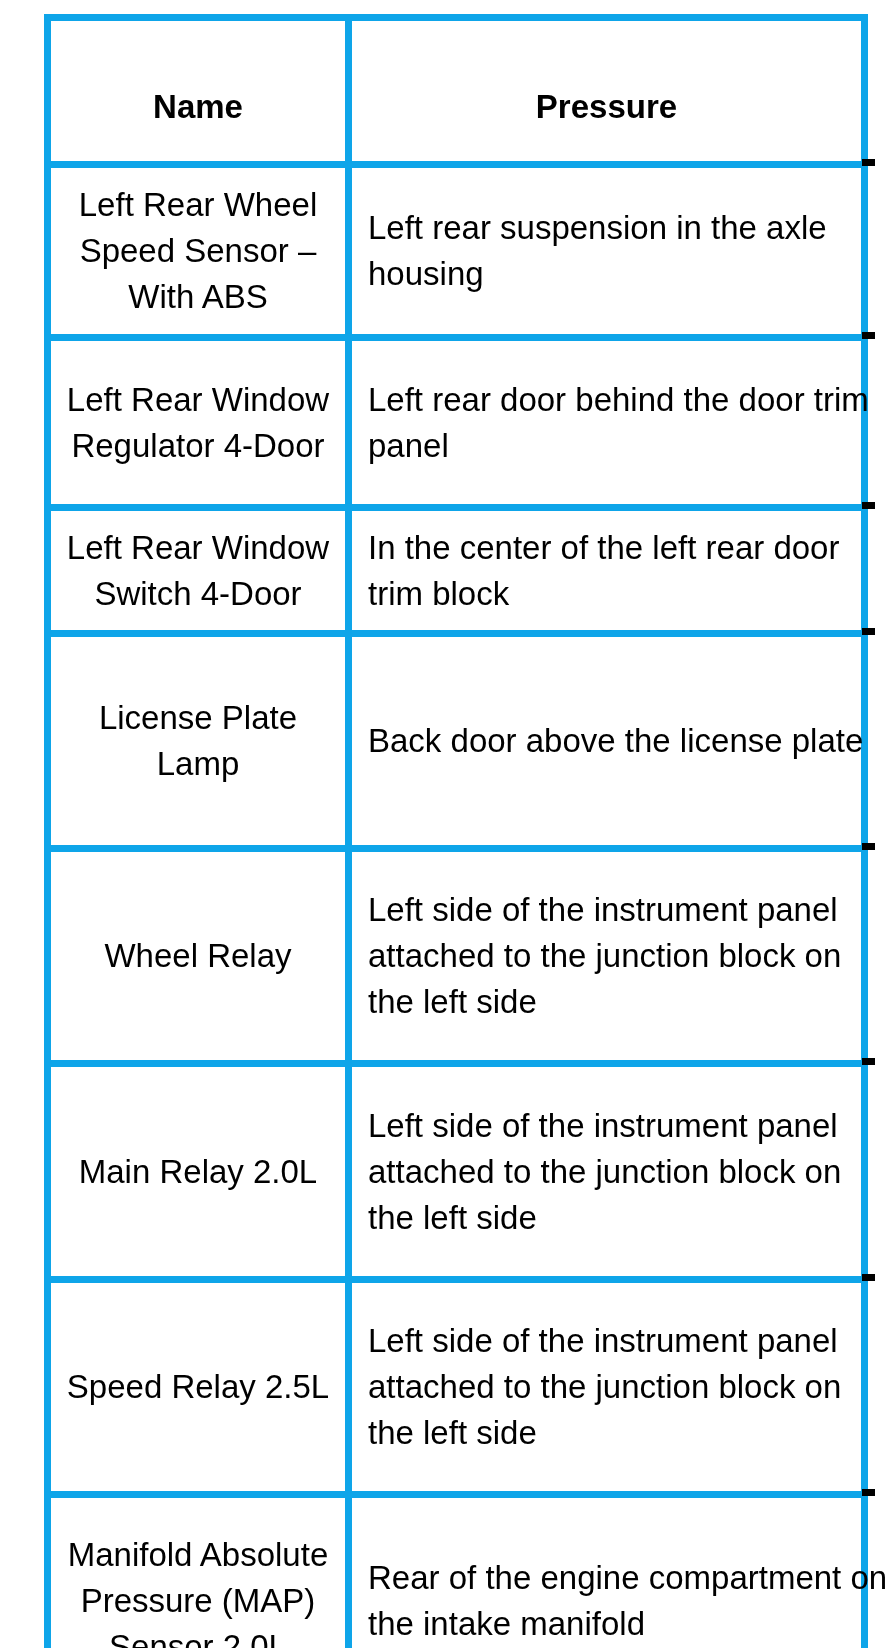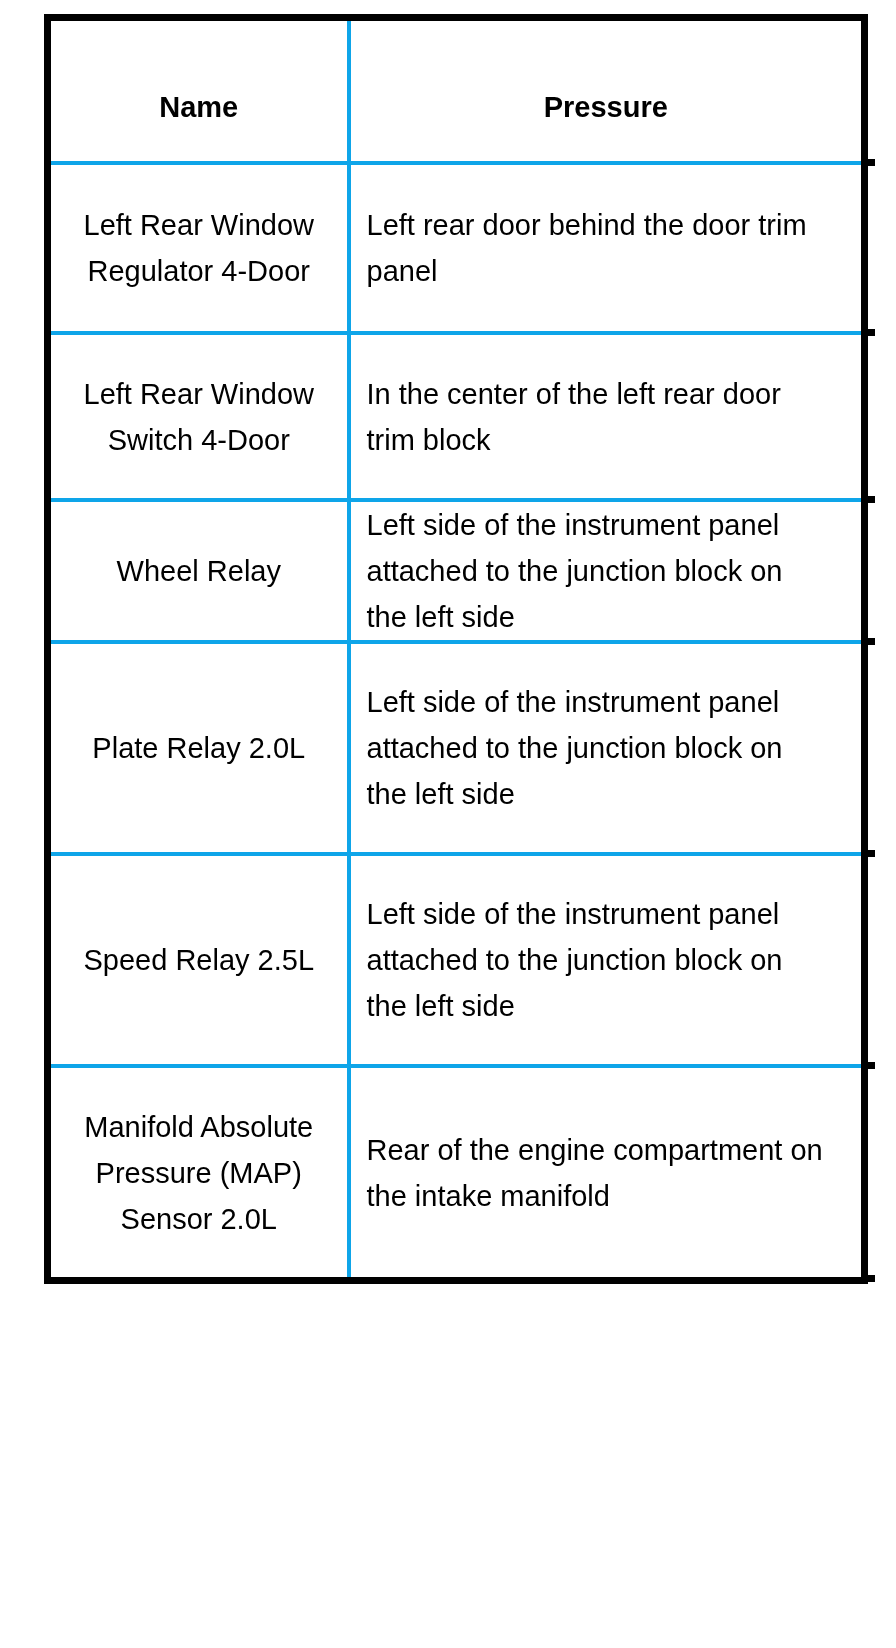--- a/index.html
+++ b/index.html
@@ -23,23 +23,23 @@
     position: absolute;
     left: 44px;
     top: 14px;
     width: 817px;
     border-collapse: collapse;
     table-layout: fixed;
     border: 7px solid #000000;
   }
   .doc-table th,
   .doc-table td {
-    border: 4px solid #0ea5e9;
+    border: 7px solid #0ea5e9;
     vertical-align: middle;
-    font-size: 29px;
+    font-size: 33px;
     line-height: 46px;
     white-space: pre;        
     position: relative;
     padding: 0;
   }
   .doc-table th {
     font-weight: bold;
     text-align: center;
     padding-top: 32px;       
     height: 108px;
@@ -82,39 +82,51 @@
       <col style="width:516px">
     </colgroup>
     <thead>
       <tr>
         <th>Name</th>
         <th>Pressure</th>
       </tr>
     </thead>
     <tbody>
       <tr>
+        <td class="name-cell">Left Rear Wheel
+Speed Sensor –
+With ABS</td>
+        <td class="loc-cell">Left rear suspension in the axle
+housing</td>
+      </tr>
+      <tr>
         <td class="name-cell">Left Rear Window
 Regulator 4-Door</td>
         <td class="loc-cell">Left rear door behind the door trim
 panel</td>
       </tr>
       <tr>
         <td class="name-cell">Left Rear Window
 Switch 4-Door</td>
         <td class="loc-cell">In the center of the left rear door
 trim block</td>
       </tr>
       <tr>
+        <td class="name-cell">License Plate
+Lamp</td>
+        <td class="loc-cell">Back door above the license plate</td>
+      </tr>
+      <tr>
         <td class="name-cell">Wheel Relay</td>
         <td class="loc-cell">Left side of the instrument panel
 attached to the junction block on
 the left side</td>
       </tr>
       <tr>
-        <td class="name-cell">Plate Relay 2.0L</td>
+        <td class="name-cell">Main Relay 2.0L</td>
         <td class="loc-cell">Left side of the instrument panel
 attached to the junction block on
 the left side</td>
       </tr>
       <tr>
         <td class="name-cell">Speed Relay 2.5L</td>
         <td class="loc-cell">Left side of the instrument panel
 attached to the junction block on
 the left side</td>
       </tr>

